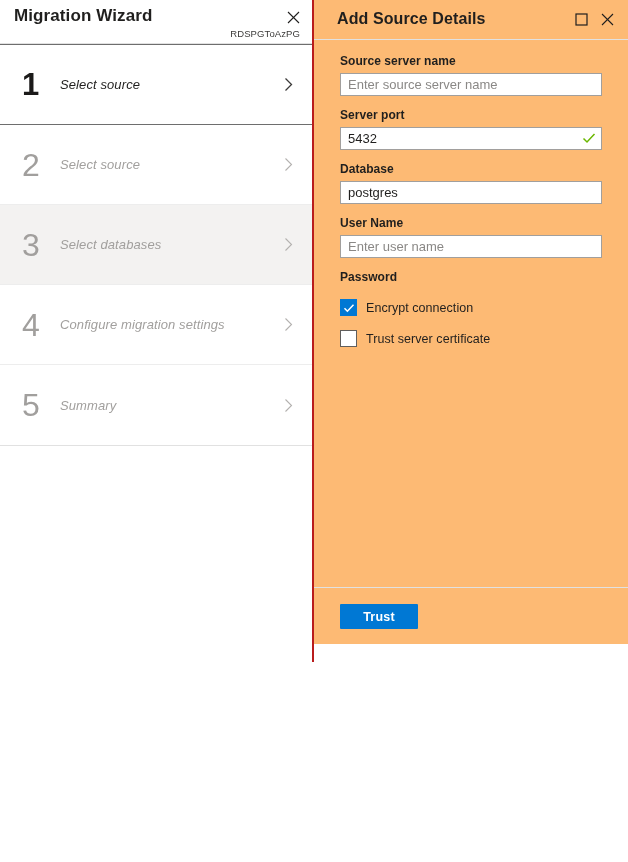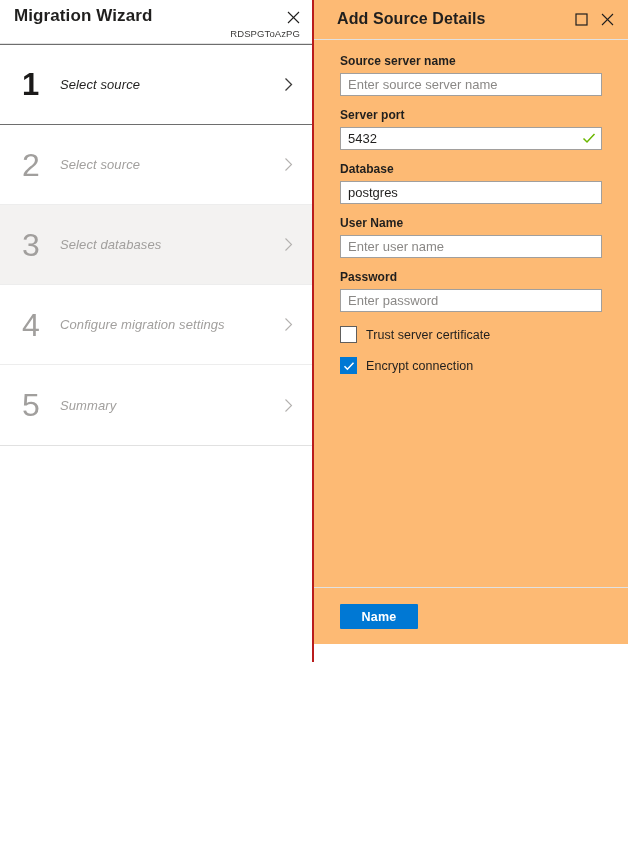--- a/index.html
+++ b/index.html
@@ -359,41 +359,38 @@
 
       <div class="field">
         <div class="field-label">User Name</div>
         <div class="input-wrap">
           <input type="text" placeholder="Enter user name" style="">
         </div>
       </div>
 
       <div class="field">
         <div class="field-label">Password</div>
-        <div class="input-wrap">
-          <input type="text" placeholder="Enter password" style="">
-        </div>
-      </div>
-
-      <div class="check-row">
-        <span class="cbox"></span>
-        <span class="check-label">Trust server certificate</span>
       </div>
 
       <div class="check-row">
         <span class="cbox checked">
           <span>
             <svg width="12" height="12" viewBox="0 0 12 12">
               <polyline points="1.5,6.2 4.4,9.2 10.5,2.8" fill="none" stroke="#ffffff" stroke-width="1.5"></polyline>
             </svg>
           </span>
         </span>
         <span class="check-label">Encrypt connection</span>
       </div>
 
+      <div class="check-row">
+        <span class="cbox"></span>
+        <span class="check-label">Trust server certificate</span>
+      </div>
+
     </div>
 
     <div class="dlg-footer">
-      <button class="save-btn">Name</button>
+      <button class="save-btn">Trust</button>
     </div>
 
   </div>
 </div>
 
 </body></html>

